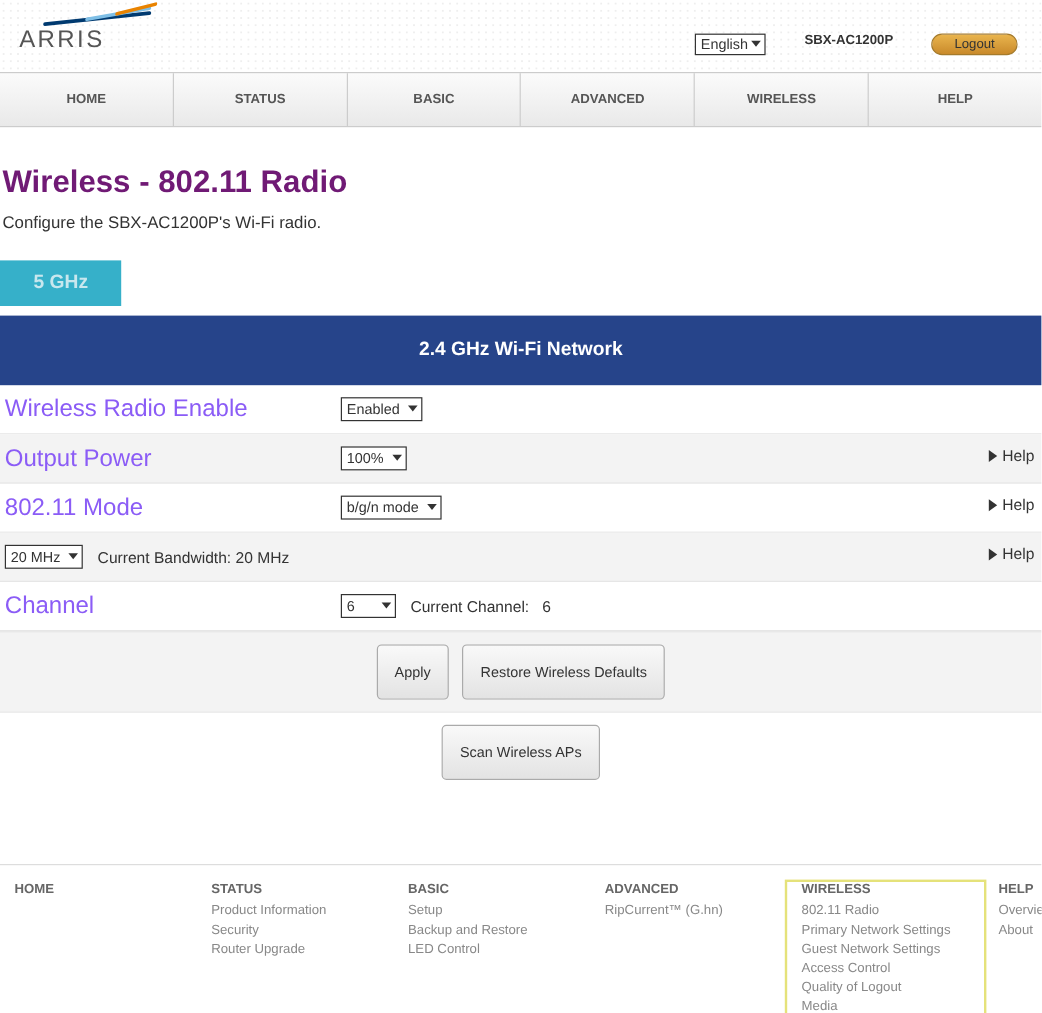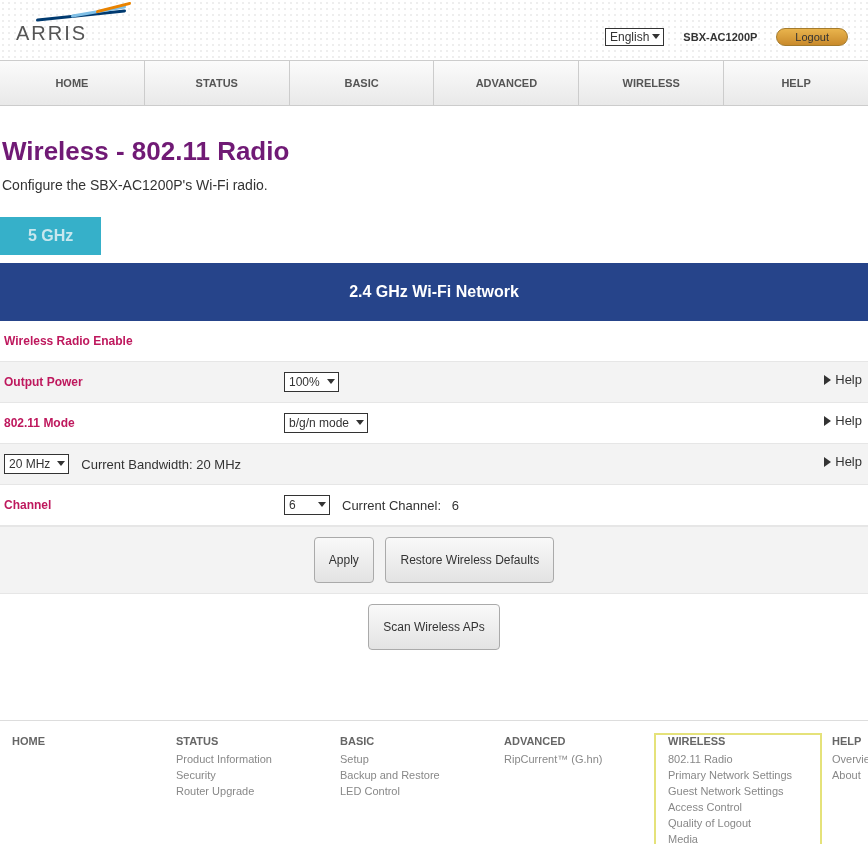--- a/index.html
+++ b/index.html
@@ -6,21 +6,21 @@
 body{width:868px;margin:0 auto}
 
 .topbar{position:relative;height:60px;background:radial-gradient(circle,#eee 1px,transparent 1px) 0 0/6px 6px,#fff}
 .logo{position:absolute;left:16px;top:6px;width:120px}
 .logo-swoosh{width:100px;height:18px;position:relative;margin-left:20px}
 .logo-swoosh .stripe{position:absolute;height:3px;border-radius:2px}
 .logo-swoosh .s1{background:#003a70;width:90px;top:8px;left:0;transform:skewY(-6deg)}
 .logo-swoosh .s2{background:#7fbfe6;width:55px;top:4px;left:35px;transform:skewY(-10deg)}
 .logo-swoosh .s3{background:#e98300;width:35px;top:0;left:60px;transform:skewY(-14deg)}
 .logo-text{font-size:20px;font-weight:normal;letter-spacing:2px;color:#555;margin-top:-2px}
-.top-right{position:absolute;right:20px;top:28px;display:flex;align-items:center;gap:19px}
+.top-right{position:absolute;right:20px;top:28px;display:flex;gap:32px}
 .lang-sel{display:inline-block;border:1px solid #333;font-size:12px;padding:1px 14px 1px 4px;background:#fff;position:relative}
 .lang-sel::after{content:"";position:absolute;right:3px;top:5px;border-left:4px solid transparent;border-right:4px solid transparent;border-top:5px solid #333}
 .model{font-size:11px;font-weight:bold;color:#333}
 .logout-btn{background:linear-gradient(#e9b44d,#c98a2b);border:1px solid #a57b2c;border-radius:12px;padding:2px 18px;font-size:11px;color:#333;cursor:pointer}
 
 .nav{display:flex;border-top:1px solid #ccc;border-bottom:1px solid #ccc;background:linear-gradient(#fbfbfb,#e9e9e9);margin-top:0}
 .nav .item{flex:1;text-align:center;padding:16px 0;font-size:11px;font-weight:bold;color:#555;border-left:1px solid #ccc;cursor:pointer}
 .nav .item:first-child{border-left:none}
 
 .page-title{font-size:26px;font-weight:bold;margin:30px 0 6px 2px;color:#701a75}
@@ -28,21 +28,21 @@
 
 .tabs{display:flex}
 .tab{padding:10px 28px;font-size:16px;font-weight:bold;cursor:pointer;color:#fff}
 .tab.active{background:#26448a}
 .tab.inactive{background:#36b0c9;color:#c8e7ee}
 
 .sec-hdr{background:#26448a;color:#fff;text-align:center;font-size:16px;font-weight:bold;padding:20px 0;margin-top:8px}
 
 .row{display:flex;align-items:center;border-bottom:1px solid #e6e6e6;padding:8px 4px;position:relative;min-height:24px}
 .row.alt{background:#f3f3f3}
-.row .lbl{width:280px;font-size:12px;font-weight:bold;color:#be185d}
+.row .lbl{width:280px;font-size:20px;font-weight:normal;color:#8b5cf6}
 .row .ctrl{flex:1;display:flex;align-items:center;gap:12px;font-size:13px}
 .sel{display:inline-block;border:1px solid #333;font-size:12px;padding:2px 18px 2px 4px;background:#fff;position:relative;min-width:20px}
 .sel::after{content:"";position:absolute;right:3px;top:6px;border-left:4px solid transparent;border-right:4px solid transparent;border-top:5px solid #333}
 .help{position:absolute;right:6px;top:10px;font-size:13px;color:#333;cursor:pointer;display:flex;align-items:center;gap:4px}
 .help .tri{display:inline-block;border-top:5px solid transparent;border-bottom:5px solid transparent;border-left:7px solid #333}
 
 .actions{background:#f3f3f3;text-align:center;padding:10px 0;border-top:1px solid #e6e6e6;border-bottom:1px solid #e6e6e6}
 .actions.plain{background:#fff;border:none}
 .btn{background:linear-gradient(#f9f9f9,#e3e3e3);border:1px solid #aaa;border-radius:4px;padding:15px 14px;font-size:12px;color:#333;cursor:pointer;margin:0 4px}
 
@@ -84,20 +84,23 @@
 <div class="page-intro">Configure the SBX-AC1200P's Wi-Fi radio.</div>
 
 <div class="tabs">
   <div class="tab inactive">5 GHz</div>
 </div>
 
 <div class="sec-hdr">2.4 GHz Wi-Fi Network</div>
 
 <div class="row">
   <div class="lbl">Wireless Radio Enable</div>
+  <div class="ctrl">
+      <span class="sel">Enabled</span>
+    </div>
 </div>
 
 <div class="row alt">
   <div class="lbl">Output Power</div>
   <div class="ctrl">
       <span class="sel">100%</span>
     </div>
   <div class="help">
       <span class="tri"></span>
       <span>Help</span>

